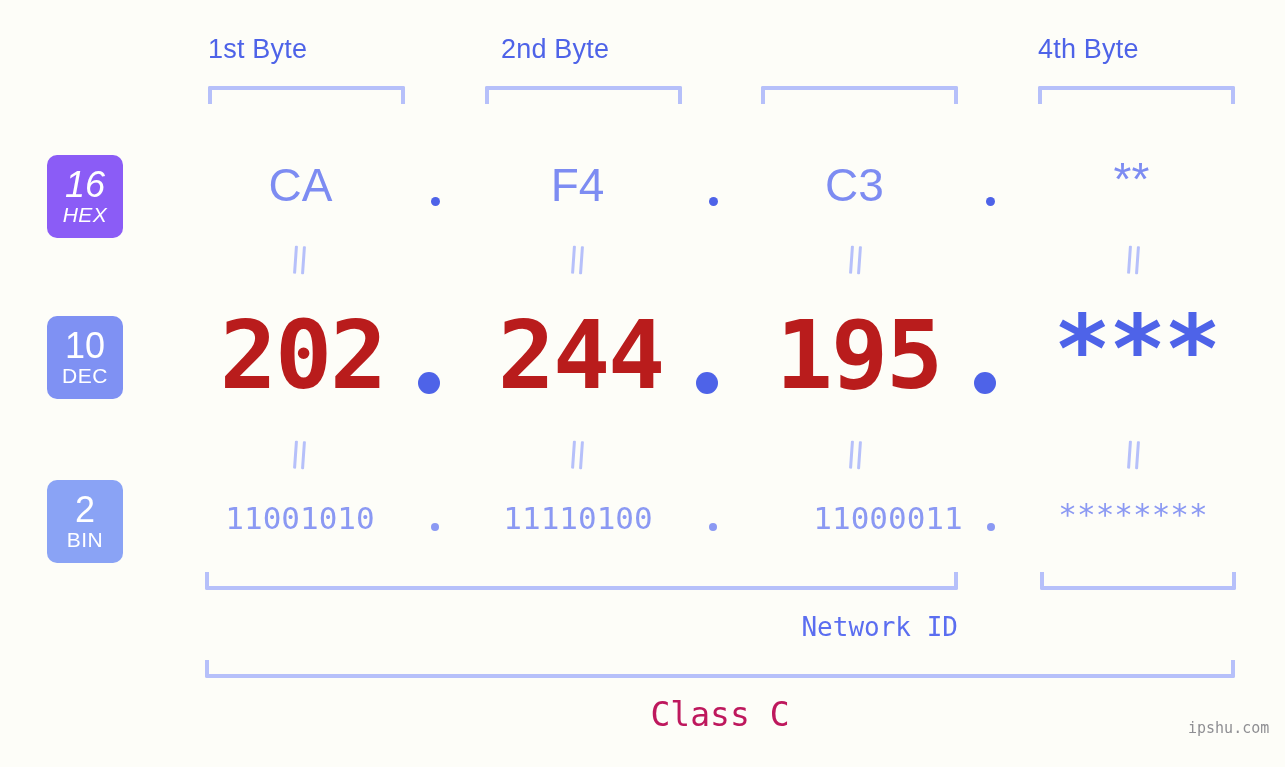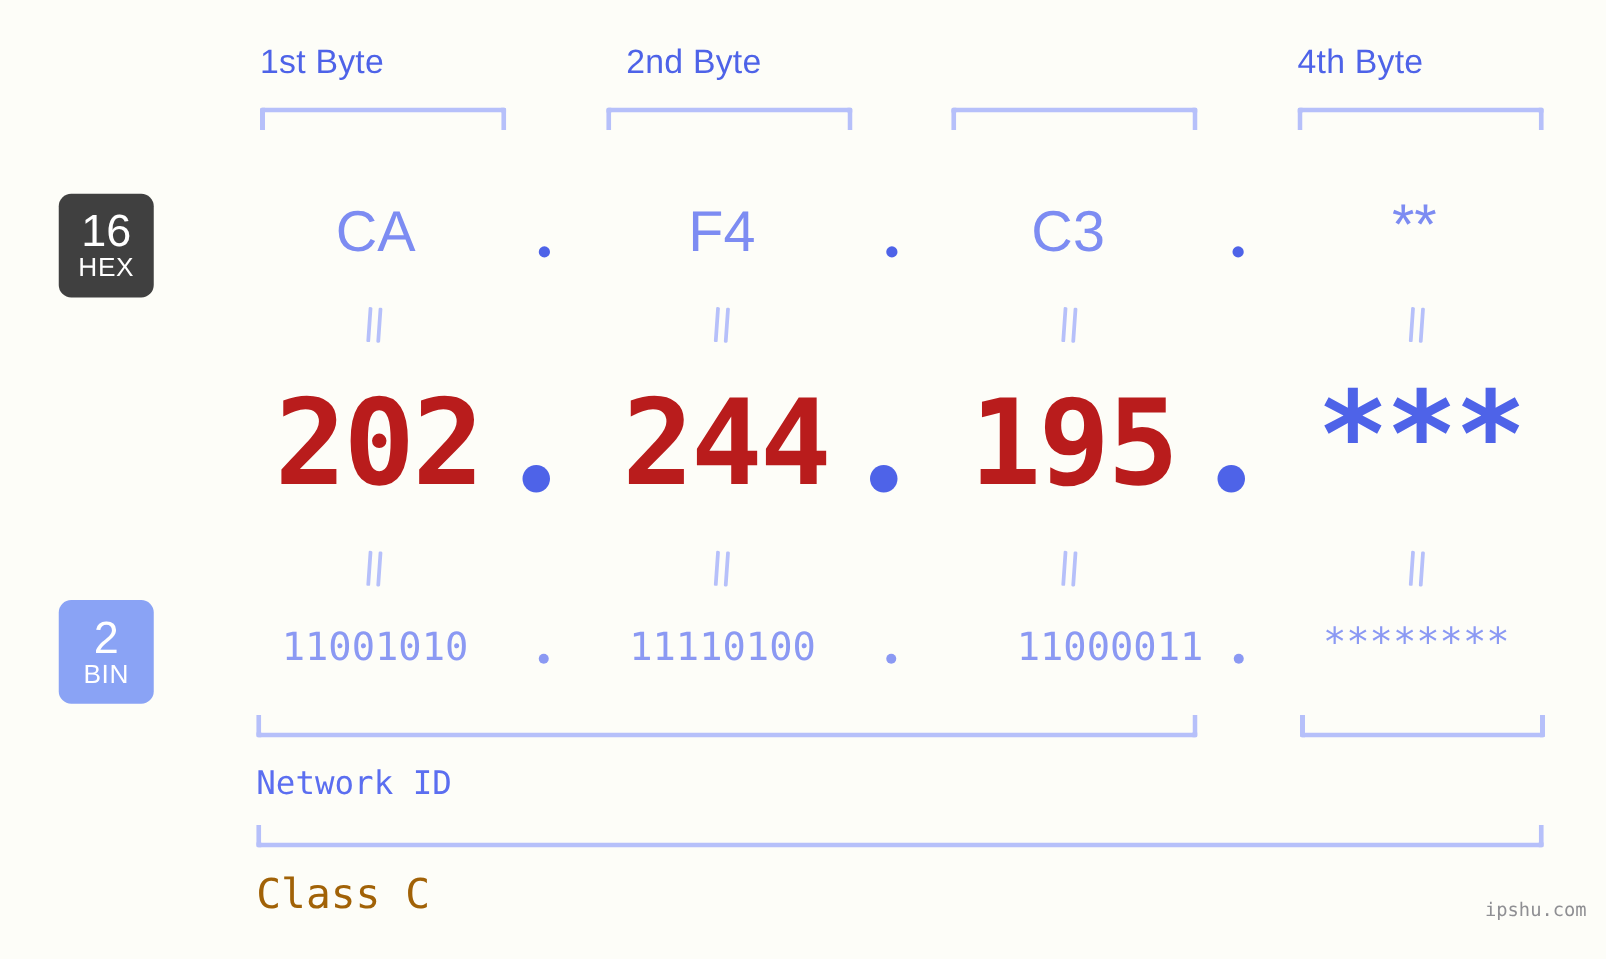--- a/index.html
+++ b/index.html
@@ -110,30 +110,30 @@
     height: 28px;
     background: #b6c0fa;
     border-radius: 1px;
   }
   .eqmark span.a { left: 0; }
   .eqmark span.b { left: 8px; }
 
   
   .id-caption {
     position: absolute;
-    text-align: left;
+    text-align: right;
     color: #5b6ef0;
     font-size: 26px;
     font-family: "DejaVu Sans Mono", monospace;
     white-space: nowrap;
   }
   .class-caption {
     position: absolute;
-    text-align: left;
-    color: #a16207;
+    text-align: center;
+    color: #be185d;
     font-size: 33px;
     font-family: "DejaVu Sans Mono", monospace;
     white-space: nowrap;
   }
   .watermark {
     position: absolute;
     color: #8f8f93;
     font-size: 15px;
     font-family: "DejaVu Sans Mono", monospace;
     white-space: nowrap;
@@ -148,21 +148,21 @@
   <div class="top-bracket" style="left:208px; top:86px; width:197px;"></div>
 
   <div class="byte-label" style="left:501px; top:34px; width:197px;">2nd Byte</div>
   <div class="top-bracket" style="left:485px; top:86px; width:197px;"></div>
 
   <div class="top-bracket" style="left:761px; top:86px; width:197px;"></div>
 
   <div class="byte-label" style="left:1038px; top:34px; width:197px;">4th Byte</div>
   <div class="top-bracket" style="left:1038px; top:86px; width:197px;"></div>
 
-  <div class="badge" style="left:47px; top:155px; background:#404040;">
+  <div class="badge" style="left:47px; top:155px; background:#8b5cf6;font-style:italic;">
     <span class="num">16</span>
     <span class="nm">HEX</span>
   </div>
 
   <div class="hexrow">
     <div class="cell" style="left:202px; top:158px; width:197px;">CA</div>
     <div class="dot hex" style="left:431px; top:197px;"></div>
     <div class="cell" style="left:479px; top:158px; width:197px;">F4</div>
     <div class="dot hex" style="left:709px; top:197px;"></div>
     <div class="cell" style="left:756px; top:158px; width:197px;">C3</div>
@@ -180,20 +180,24 @@
     </div>
   <div class="eqmark" style="left:850px; top:246px;">
       <span class="a"></span>
       <span class="b"></span>
     </div>
   <div class="eqmark" style="left:1128px; top:246px;">
       <span class="a"></span>
       <span class="b"></span>
     </div>
 
+  <div class="badge" style="left:47px; top:316px; background:#7f91f3;">
+    <span class="num">10</span>
+    <span class="nm">DEC</span>
+  </div>
 
   <div class="decrow">
     <div class="cell" style="left:196px; top:300px; width:213px;">202</div>
     <div class="dot dec" style="left:418px; top:372px;"></div>
     <div class="cell" style="left:474px; top:300px; width:213px;">244</div>
     <div class="dot dec" style="left:696px; top:372px;"></div>
     <div class="cell" style="left:752px; top:300px; width:213px;">195</div>
     <div class="dot dec" style="left:974px; top:372px;"></div>
     <div class="cell masked" style="left:1030px; top:294px; width:213px;">***</div>
   </div>

